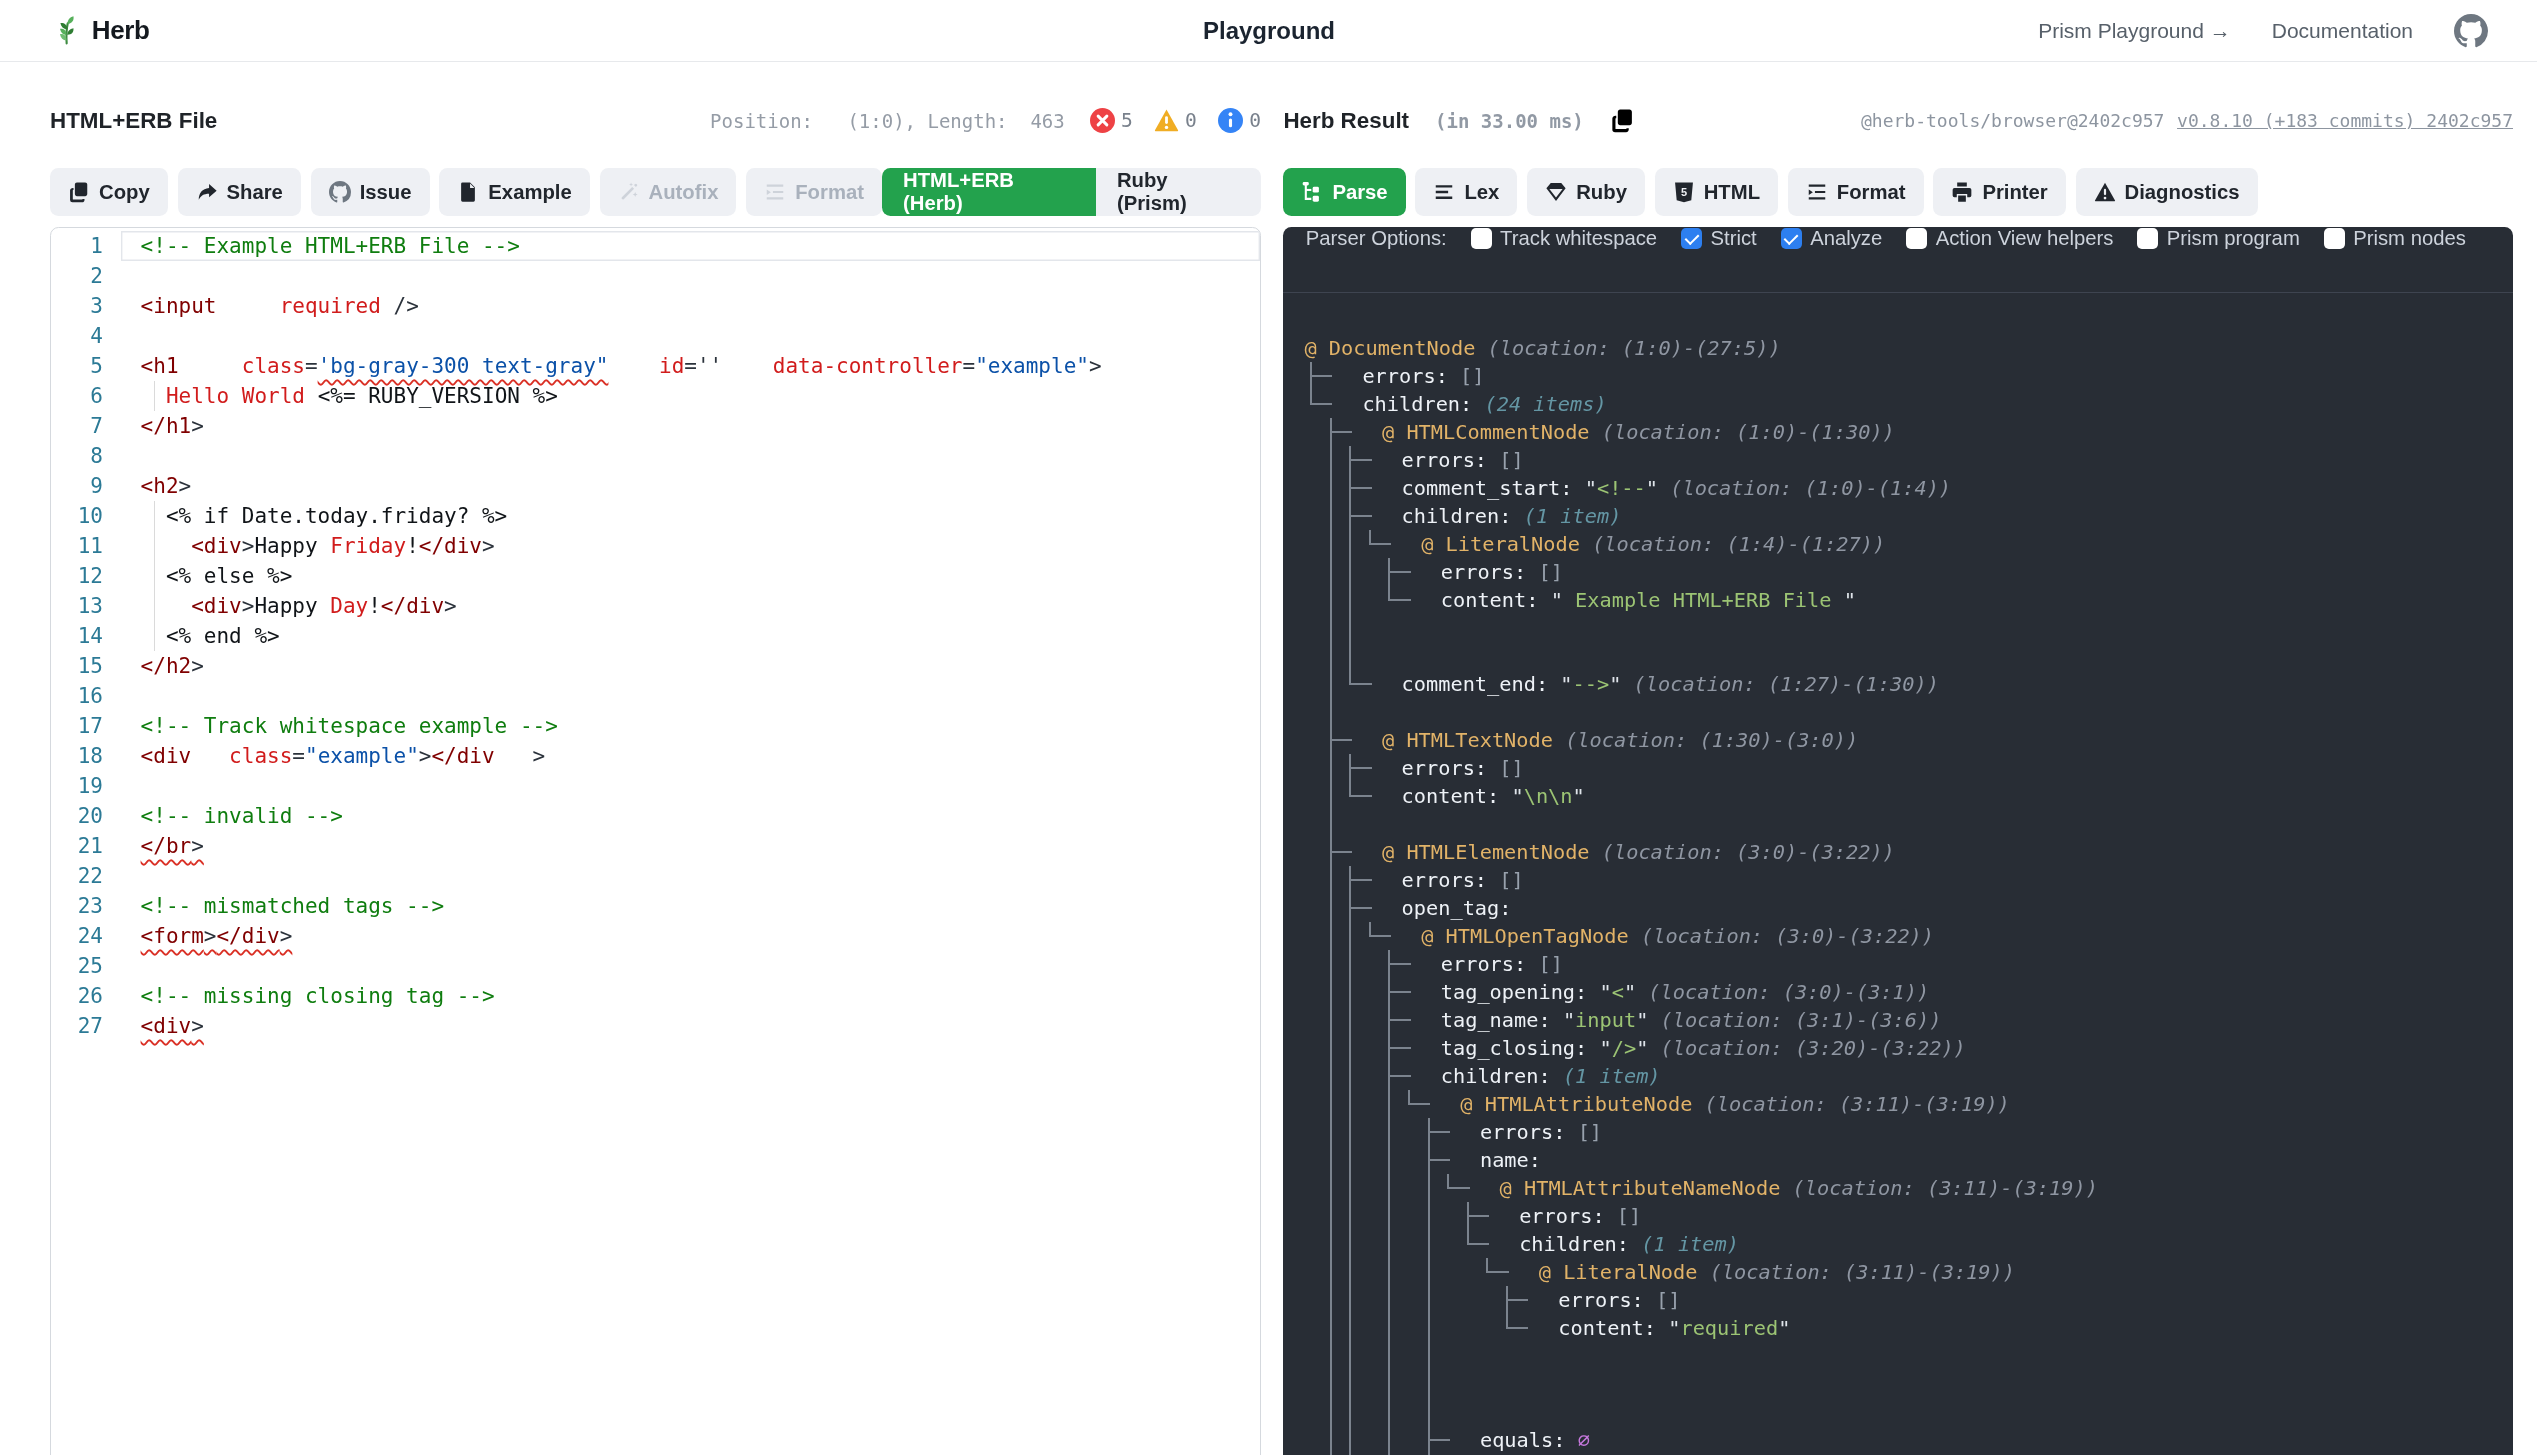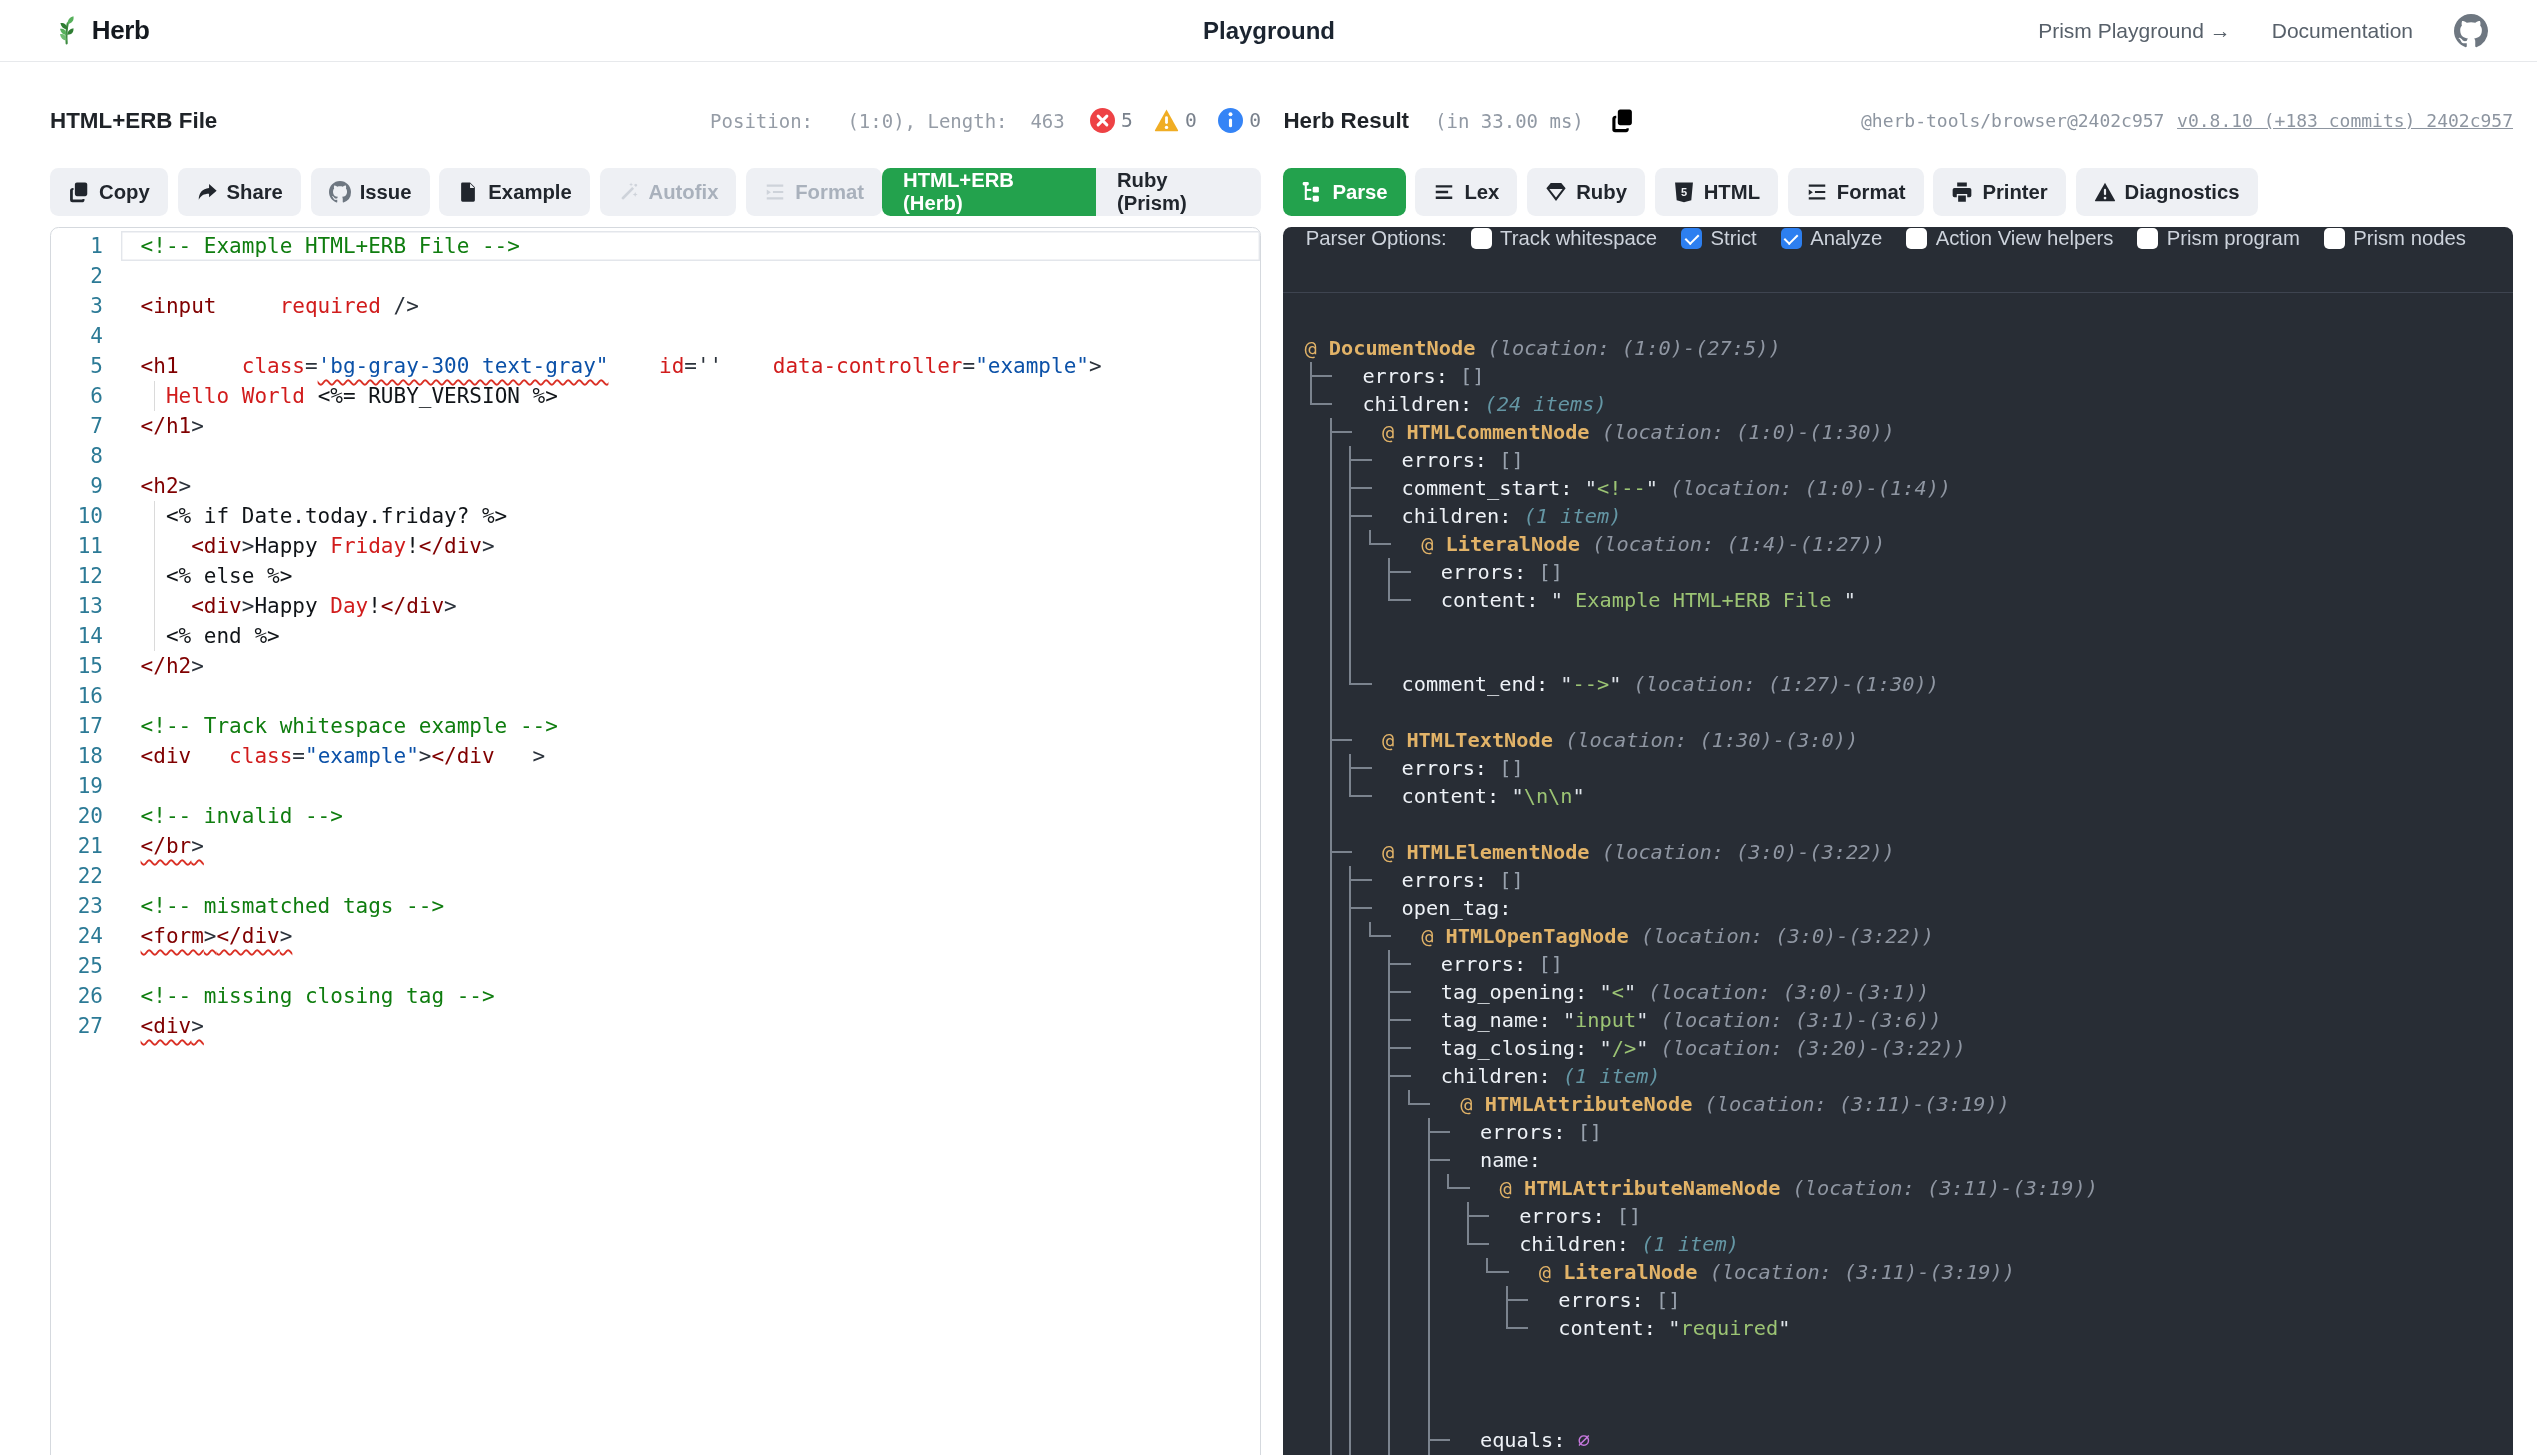--- a/index.html
+++ b/index.html
@@ -27,21 +27,21 @@
   .phead h2 { font-size:22.4px; font-weight:600; color:#1f2328; }
   .meta { margin-left:auto; display:flex; align-items:center; gap:25px; }
   .mtext { font-family:"DejaVu Sans Mono", monospace; font-size:19px;
     color:#959ca6; white-space:pre;margin-left:20px; }
   .badges { display:flex; align-items:center; gap:21px; }
   .badge { display:flex; align-items:center; gap:6.3px;
     font-family:"DejaVu Sans Mono", monospace; font-size:19.6px; color:#79818c; }
   .badge svg { width:25px; height:25px; display:block; }
 
   .rtitle { display:flex; align-items:center; gap:26px; }
-  .timing { font-family:"DejaVu Sans Mono", monospace; font-size:19px; color:#9199a4; }
+  .timing { font-family:"DejaVu Sans Mono", monospace; font-size:19px; color:#9199a4;font-weight:bold; }
   .copy-res { cursor:pointer; display:flex; }
   .copy-res svg { width:25px; height:25px; }
   .version { margin-left:auto; font-family:"DejaVu Sans Mono", monospace;
     font-size:18px; color:#8d95a0; display:flex; gap:12.6px; white-space:pre; }
   .version a { color:#8d95a0; text-decoration:underline; cursor:pointer; }
 
   
   .tbar { margin-top:14px; height:64px; display:flex; align-items:flex-end; }
   .tgroup { display:flex; gap:9.8px; }
   .tbtn { display:flex; align-items:center; gap:9px; height:48px; padding:0 18px;
@@ -93,21 +93,21 @@
   .tp.b,.tp.s { width:19.6px; } .tp.m,.tp.e { width:34px; }
   .tp.b::before { content:""; position:absolute; left:5.6px; top:0; bottom:0;
     border-left:2.1px solid #7b838e; }
   .tp.m::before { content:""; position:absolute; left:5.6px; top:0; bottom:0;
     border-left:2.1px solid #7b838e; }
   .tp.e::before { content:""; position:absolute; left:5.6px; top:0; height:14.7px;
     border-left:2.1px solid #7b838e; }
   .tp.m::after,.tp.e::after { content:""; position:absolute; left:5.6px; top:13.3px;
     width:22.4px; border-top:2.1px solid #7b838e; }
   .tt { margin-left:24px; }
-  .w-at { color:#e2b368; } .w-nn { color:#e2b368; font-weight:700; }
+  .w-at { color:#e2b368; } .w-nn { color:#e2b368; font-weight:400; }
   .w-k { color:#eef2f7; } .w-pn { color:#98a1ad; }
   .w-lo { color:#8f96a2; font-style:italic; }
   .w-it { color:#6496a4; font-style:italic; }
   .w-st { color:#9cc474; } .w-q { color:#dfe4ea; } .w-nl { color:#c678dd; }
 </style>
 </head>
 <body>
 
 <div class="page">
   <header>

